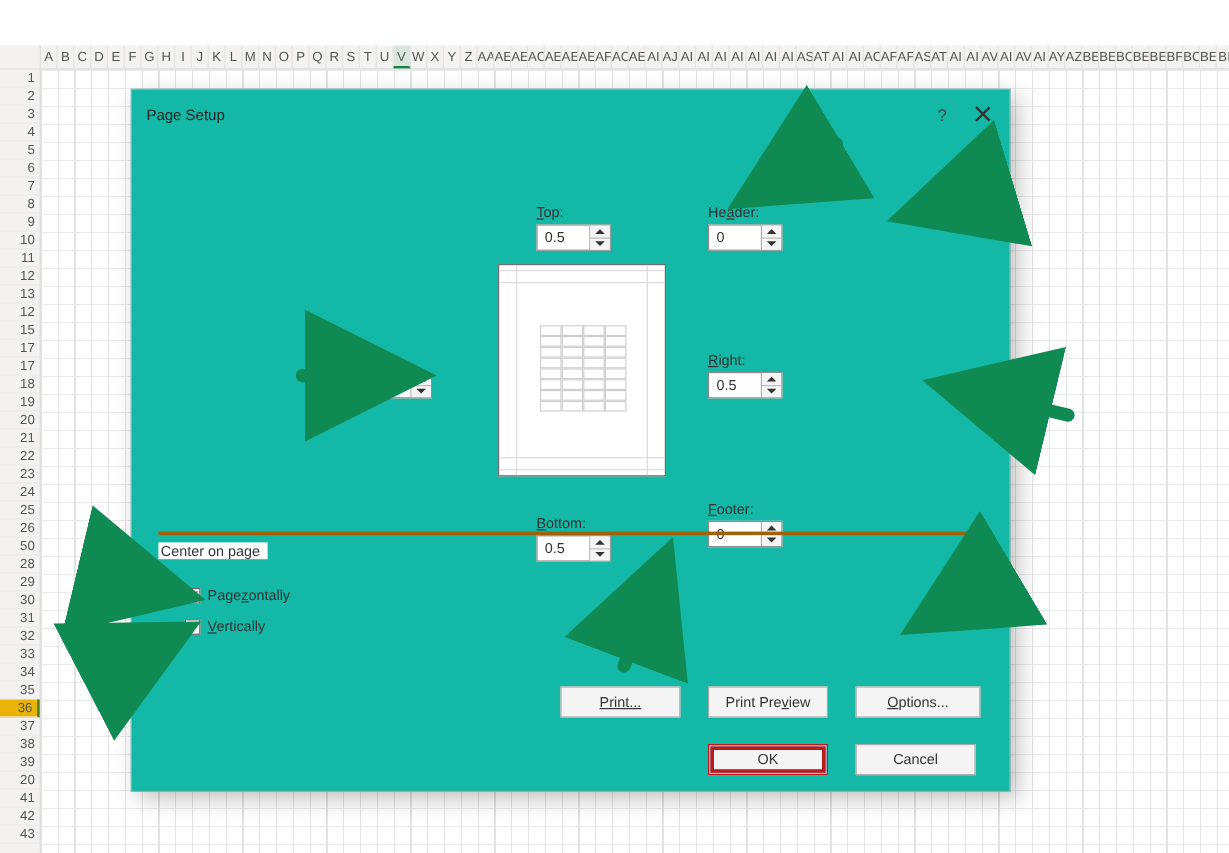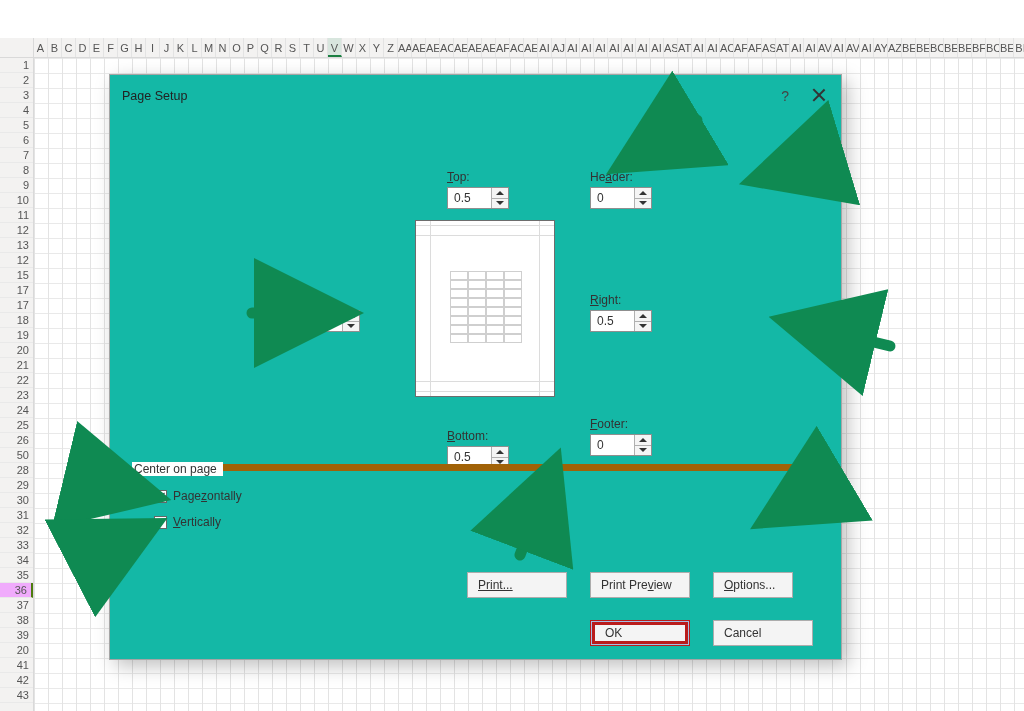--- a/index.html
+++ b/index.html
@@ -56,21 +56,21 @@
   }
   .colcell.sel { background:#d8e6de; border-bottom:2px solid #1a7f41; }
   .row-headers {
     position:absolute; left:0; top:20px; bottom:0; width:34px;
     background:#f3f2f1; border-right:1px solid #d9d9d9;
   }
   .rowcell {
     height:15px; line-height:15px; text-align:right; padding-right:4px;
     font-size:11px; color:#555; border-bottom:1px solid #e9e9e9;
   }
-  .rowcell.sel { background:#f0abfc; border-right:2px solid #4d7c0f; }
+  .rowcell.sel { background:#eab308; border-right:2px solid #4d7c0f; }
   .cells {
     position:absolute; left:34px; top:20px; right:0; bottom:0;
     background-image:
       repeating-linear-gradient(to right, #e3e3e3 0, #e3e3e3 1px, transparent 1px, transparent 14px),
       repeating-linear-gradient(to bottom, #e9e9e9 0, #e9e9e9 1px, transparent 1px, transparent 15px);
   }
   .active-cell-marker {
     position:absolute; border:2px solid #1a7f41; width:14px; height:15px;
     left:340px; top:534px;
   }
@@ -137,41 +137,41 @@
   .pp-margin-h { position:absolute; left:0; right:0; height:1px; background:#dcdcdc; }
   .pp-margin-v { position:absolute; top:0; bottom:0; width:1px; background:#dcdcdc; }
   .pp-table {
     position:absolute; left:34px; top:50px; width:72px; height:72px;
     display:grid; grid-template-columns:repeat(4,1fr); grid-template-rows:repeat(8,1fr);
   }
   .pp-table div { border:0.5px solid #cfcfcf; }
 
   
   .legend {
-    position:absolute; left:22px; top:389px; right:22px;
-    border-top:7px solid #a16207; padding-top:2px;
+    position:absolute; left:22px; top:368px; right:22px;
+    border-top:3px solid #a16207; padding-top:17px;
   }
   .legend .legtext {
     position:relative; top:-11px; background:#fff; display:inline-block; padding:0 6px 0 2px;
     font-size:12px;
   }
   .chk { position:absolute; display:flex; align-items:center; gap:6px; font-size:12px;}
   .chk .box {
     width:13px; height:13px; border:1px solid #666; background:#fff;
     display:flex; align-items:center; justify-content:center;
   }
   .chk .box.checked::after{
     content:""; width:4px; height:7px; border:solid #222; border-width:0 1.6px 1.6px 0;
     transform:rotate(40deg) translate(-1px,-1px);
   }
   .chk .u { text-decoration:underline; }
 
   
   .btn {
-    position:absolute; height:26px; display:flex; align-items:center; 
+    position:absolute; height:26px; display:flex; align-items:center; justify-content:center;
     background:#f4f4f4; border:1px solid #acacac; font-size:12px; padding:0 10px; cursor:pointer;
   }
   .btn.default { border:5px solid #b91c1c; outline:1px solid #a6c0e4; outline-offset:-2px;}
   
   
   .arrows { position:absolute; left:0; top:0; width:1024px; height:711px; pointer-events:none; }
 </style>
 </head>
 <body>
 
@@ -464,21 +464,21 @@
     <span class="box checked"></span>
     <span><span></span><span class="u">V</span><span>ertically</span></span>
   </div>
 
   <div class="btn" style="left:357px; top:497px; width:100px;">
       <span style="text-decoration:underline">Print...</span>
     </div>
   <div class="btn" style="left:480px; top:497px; width:100px;">
       <span><span>Print Pre</span><span style="text-decoration:underline">v</span><span>iew</span></span>
     </div>
-  <div class="btn" style="left:603px; top:497px; width:80px;">
+  <div class="btn" style="left:603px; top:497px; width:104px;">
       <span><span></span><span style="text-decoration:underline">O</span><span>ptions...</span></span>
     </div>
 
   <div class="btn default" style="left:480px; top:545px; width:100px;">OK</div>
   <div class="btn" style="left:603px; top:545px; width:100px;">Cancel</div>
 </div>
 
 <svg class="arrows" viewBox="0 0 1024 711">
   <defs>
     <marker id="ah" markerWidth="10" markerHeight="10" refX="8" refY="5" orient="auto">

